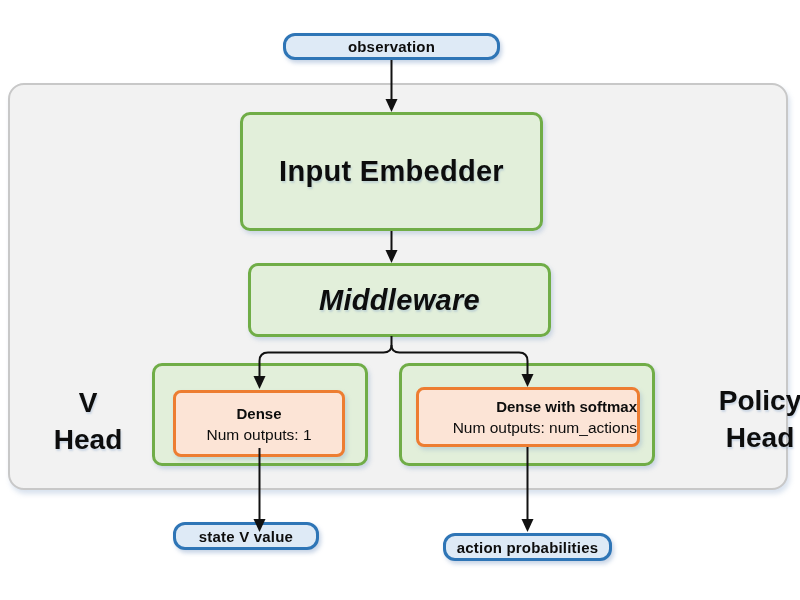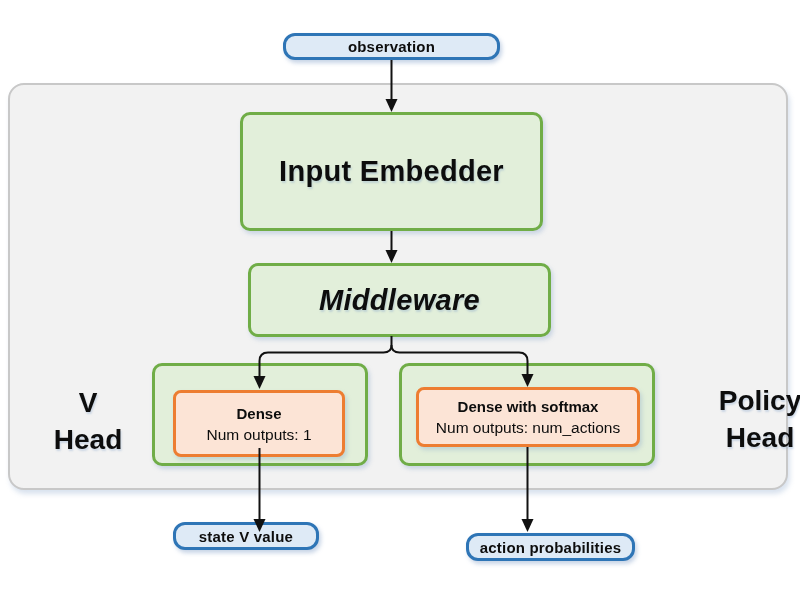--- a/index.html
+++ b/index.html
@@ -53,23 +53,23 @@
   }
   .dense-title{font-weight:bold;font-size:15px;}
   .dense-sub{font-size:15.5px;}
   
   .obs{left:283px;top:33px;width:217px;height:27px;}
   .embedder{left:240px;top:112px;width:303px;height:119px;}
   .middleware{left:248px;top:263px;width:303px;height:74px;font-style:italic;}
   .vhead-box{left:152px;top:363px;width:216px;height:103px;}
   .phead-box{left:399px;top:363px;width:256px;height:103px;}
   .dense{left:173px;top:390px;width:172px;height:67px;}
-  .softmax{left:416px;top:387px;width:224px;height:60px;}
+  .softmax{left:416px;top:387px;width:224px;height:60px;align-items:flex-end;}
   .statev{left:173px;top:522px;width:146px;height:28px;}
-  .action{left:466px;top:533px;width:169px;height:28px;}
+  .action{left:443px;top:533px;width:169px;height:28px;}
   .vlabel{left:28px;top:384px;}
   .plabel{left:656px;top:382px;margin-left:44px;}
   svg.connectors{
     position:absolute;left:0;top:0;width:800px;height:600px;
     pointer-events:none;z-index:5;
   }
   svg.connectors path{stroke:#111;stroke-width:2;fill:none;}
   svg.connectors path.head{fill:#111;stroke:none;}
 </style>
 </head>

